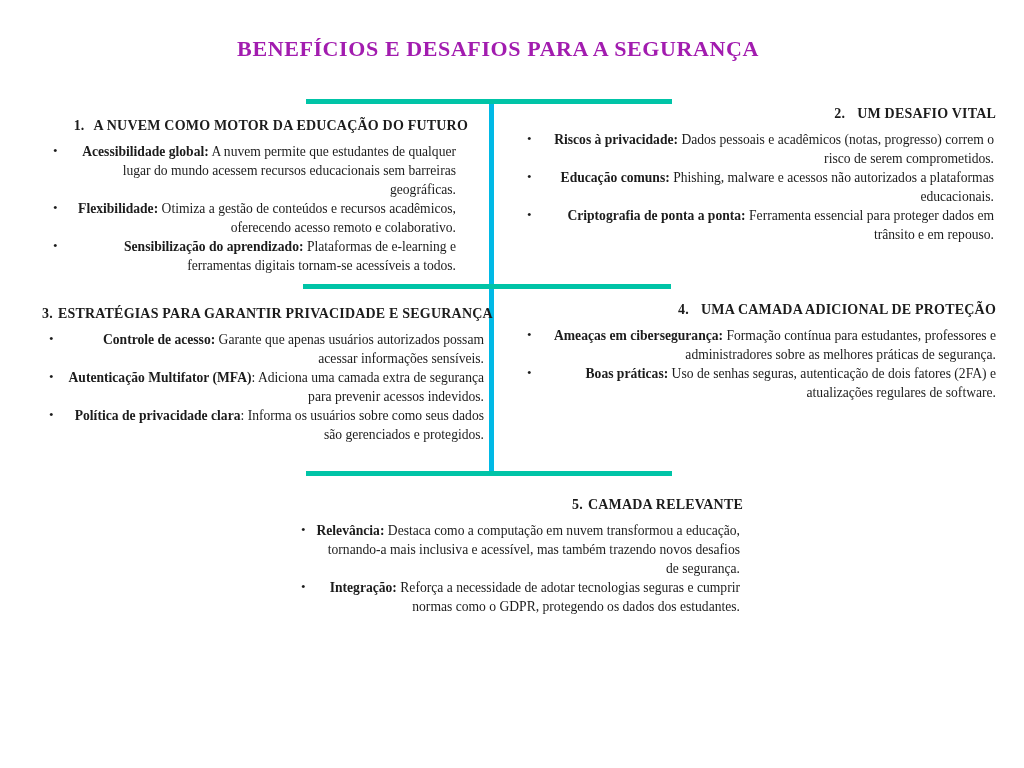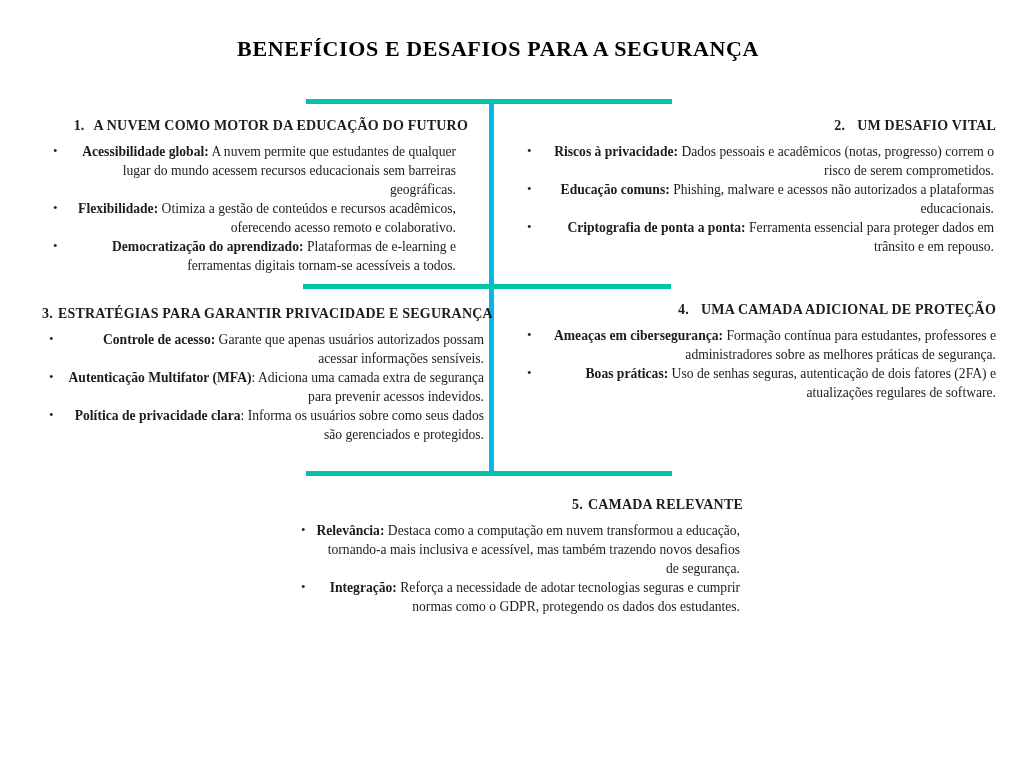--- a/index.html
+++ b/index.html
@@ -17,21 +17,21 @@
     overflow: hidden;
   }
   .page-title {
     position: absolute;
     left: 0; top: 36px;
     width: 996px;
     text-align: center;
     font-size: 22px;
     font-weight: bold;
     letter-spacing: 0.6px;
-    color: #000000;
+    color: #a21caf;
   }
   
   .hline {
     position: absolute;
     height: 5px;
     background: var(--teal);
     z-index: 2;
   }
   .hline-top    { left: 306px; top: 99px;  width: 366px; }
   .hline-middle { left: 303px; top: 284px; width: 368px; }
@@ -39,21 +39,21 @@
   .vline {
     position: absolute;
     left: 489px; top: 103px;
     width: 5px; height: 371px;
     background: var(--cyan);
     z-index: 1;
   }
   
   .section { position: absolute; z-index: 3; text-align: right; }
   .sec-1 { left: 48px;  top: 118px; width: 420px; }
-  .sec-2 { left: 514px; top: 118px; width: 482px; }
+  .sec-2 { left: 514px; top: 106px; width: 482px; }
   .sec-3 { left: 42px;  top: 306px; width: 450px; }
   .sec-4 { left: 514px; top: 302px; width: 482px; }
   .sec-5 { left: 291px; top: 497px; width: 452px; }
   .sec-head {
     font-size: 14px;
     font-weight: bold;
     letter-spacing: 0.2px;
     white-space: nowrap;
   }
   .sec-head .num { margin-right: 9px; }
@@ -92,21 +92,21 @@
 <div class="hline hline-bottom"></div>
 <div class="vline"></div>
 
 <section class="section sec-1">
   <div class="sec-head">
     <span class="num">1.</span><span>A NUVEM COMO MOTOR DA EDUCAÇÃO DO FUTURO</span>
   </div>
   <ul class="sec-items">
       <li><strong>Acessibilidade global:</strong><span> A nuvem permite que estudantes de qualquer lugar do mundo acessem recursos educacionais sem barreiras geográficas.</span></li>
       <li><strong>Flexibilidade:</strong><span> Otimiza a gestão de conteúdos e recursos acadêmicos, oferecendo acesso remoto e colaborativo.</span></li>
-      <li><strong>Democratização do aprendizado:</strong><span> Plataformas de e-learning e ferramentas digitais tornam-se acessíveis a todos.</span></li>
+      <li><strong>Sensibilização do aprendizado:</strong><span> Plataformas de e-learning e ferramentas digitais tornam-se acessíveis a todos.</span></li>
     </ul>
 </section>
 
 <section class="section sec-2">
   <div class="sec-head">
     <span class="num">2.</span><span>UM DESAFIO VITAL</span>
   </div>
   <ul class="sec-items">
       <li><strong>Riscos à privacidade:</strong><span> Dados pessoais e acadêmicos (notas, progresso) correm o risco de serem comprometidos.</span></li>
       <li><strong>Educação comuns:</strong><span> Phishing, malware e acessos não autorizados a plataformas educacionais.</span></li>

